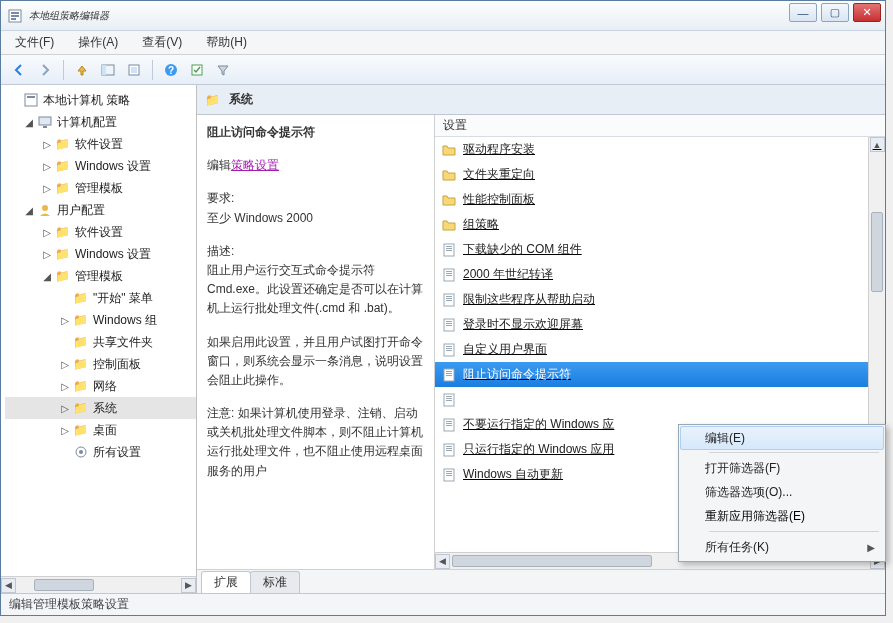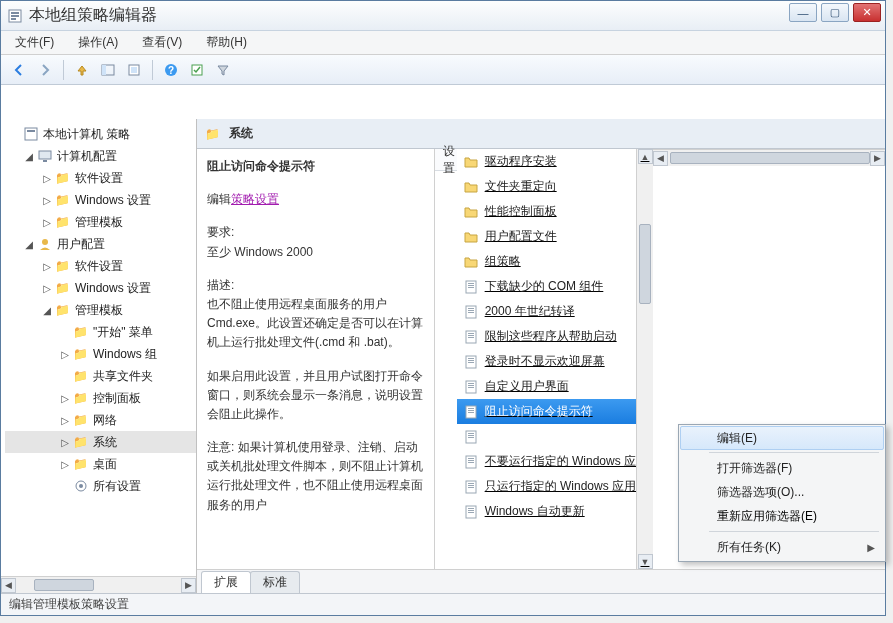--- a/index.html
+++ b/index.html
@@ -28,21 +28,21 @@
       display: flex;
       align-items: center;
       padding-left: 6px;
       position: relative;
     }
     .titlebar-icon {
       width: 16px; height: 16px;
       margin-right: 6px;
       display: inline-flex; align-items: center; justify-content: center;
     }
-    .titlebar-title { font-size: 16px; color: #333; }
+    .titlebar-title { font-size: 10px; color: #333; font-style: italic; }
     .winbtns {
       position: absolute; right: 4px; top: 2px;
       display: flex; gap: 4px;
     }
     .winbtn {
       width: 28px; height: 19px;
       border: 1px solid #8aa5c2;
       border-radius: 2px;
       background: linear-gradient(to bottom,#f4f8fc,#d9e5f2);
       display: flex; align-items: center; justify-content: center;
@@ -72,21 +72,20 @@
       border-radius: 2px;
       display: flex; align-items: center; justify-content: center;
       color: #4a6a8a;
     }
     .tsep { width:1px; height:20px; background:#c0cad6; margin:0 4px;}
     
     .body {
       flex: 1;
       display: flex;
       min-height: 0;
-      margin-top: 34px;
     }
     
     .tree-pane {
       width: 196px;
       border-right: 1px solid #c0c0c0;
       background: #fff;
       display: flex; flex-direction: column;
       overflow: hidden;
     }
     .tree {
@@ -142,21 +141,21 @@
       padding: 8px 10px;
       overflow:hidden;
       font-size:12px; color:#333; line-height:1.6;
       position:relative;
     }
     .detail-title { font-weight:bold; margin-bottom:14px;}
     .link { color:#a21caf; text-decoration:underline;}
     .detail-label { margin-top:14px;}
     
     .settings-col {
-      flex:1; display:flex; flex-direction:row; min-width:0;
+      flex:1; display:flex; flex-direction:column; min-width:0;
       position: relative;
     }
     .settings-header {
       height: 22px; border-bottom:1px solid #d8dde3;
       display:flex; align-items:center; padding-left:8px; color:#333;
       background:#fafbfd;
     }
     .srow {
       display:flex; align-items:center; height:25px; padding-left:6px; gap:6px;
       color:#222;
@@ -207,21 +206,21 @@
       top: 424px;
       left: 678px;
       width: 208px;
       background:#f4f5f6;
       border:1px solid #9aa7b4;
       box-shadow: 3px 3px 6px rgba(0,0,0,.25);
       padding:2px;
     }
     .cm-item {
       height:24px; display:flex; align-items:center;
-      padding:0 20px 0 36px;
+      padding:0 20px 0 24px;
       color:#222;
       position:relative;
     }
     .cm-item.highlight {
       background: linear-gradient(to bottom,#e9f2fc,#d6e8fb);
       border:1px solid #aecff2;
       border-radius:2px;
       margin:-1px;
     }
     .cm-item.disabled { color:#000000; }
@@ -434,21 +433,21 @@
       <div class="right-body">
 
         <div class="detail-col">
           <div class="detail-title">阻止访问命令提示符</div>
           <div>
             <span>编辑</span><a class="link">策略设置</a>
           </div>
           <div class="detail-label">要求:</div>
           <div>至少 Windows 2000</div>
           <div class="detail-label">描述:</div>
-          <div>也不阻止使用远程桌面服务的用户 Cmd.exe。此设置还确定是否可以在计算机上运行批处理文件(.cmd 和 .bat)。</div>
+          <div>阻止用户运行交互式命令提示符 Cmd.exe。此设置还确定是否可以在计算机上运行批处理文件(.cmd 和 .bat)。</div>
           <div class="detail-label">如果启用此设置，并且用户试图打开命令窗口，则系统会显示一条消息，说明设置会阻止此操作。</div>
           <div class="detail-label">注意: 如果计算机使用登录、注销、启动或关机批处理文件脚本，则不阻止计算机运行批处理文件，也不阻止使用远程桌面服务的用户</div>
         </div>
 
         <div class="settings-col">
           <div class="settings-header">设置</div>
           <div class="settings-list-wrap">
             <div class="settings-rows" id="settings-rows">
                 <div class="srow">
                   <span class="sicon">
@@ -466,28 +465,20 @@
                   </span>
                   <span>文件夹重定向</span>
                 </div>
                 <div class="srow">
                   <span class="sicon">
                     <svg width="14" height="14">
                       <path d="M1 3 L5 3 L6 5 L13 5 L13 12 L1 12 Z" fill="#f8d775" stroke="#c7a542"></path>
                     </svg>
                   </span>
                   <span>性能控制面板</span>
-                </div>
-                <div class="srow">
-                  <span class="sicon">
-                    <svg width="14" height="14">
-                      <path d="M1 3 L5 3 L6 5 L13 5 L13 12 L1 12 Z" fill="#f8d775" stroke="#c7a542"></path>
-                    </svg>
-                  </span>
-                  <span>用户配置文件</span>
                 </div>
                 <div class="srow">
                   <span class="sicon">
                     <svg width="14" height="14">
                       <path d="M1 3 L5 3 L6 5 L13 5 L13 12 L1 12 Z" fill="#f8d775" stroke="#c7a542"></path>
                     </svg>
                   </span>
                   <span>组策略</span>
                 </div>
                 <div class="srow">

